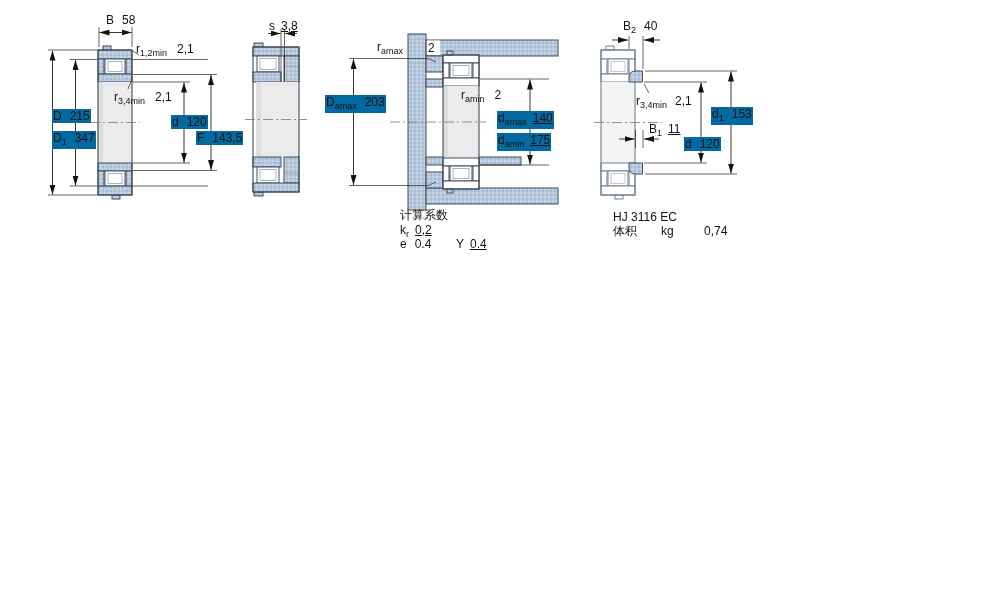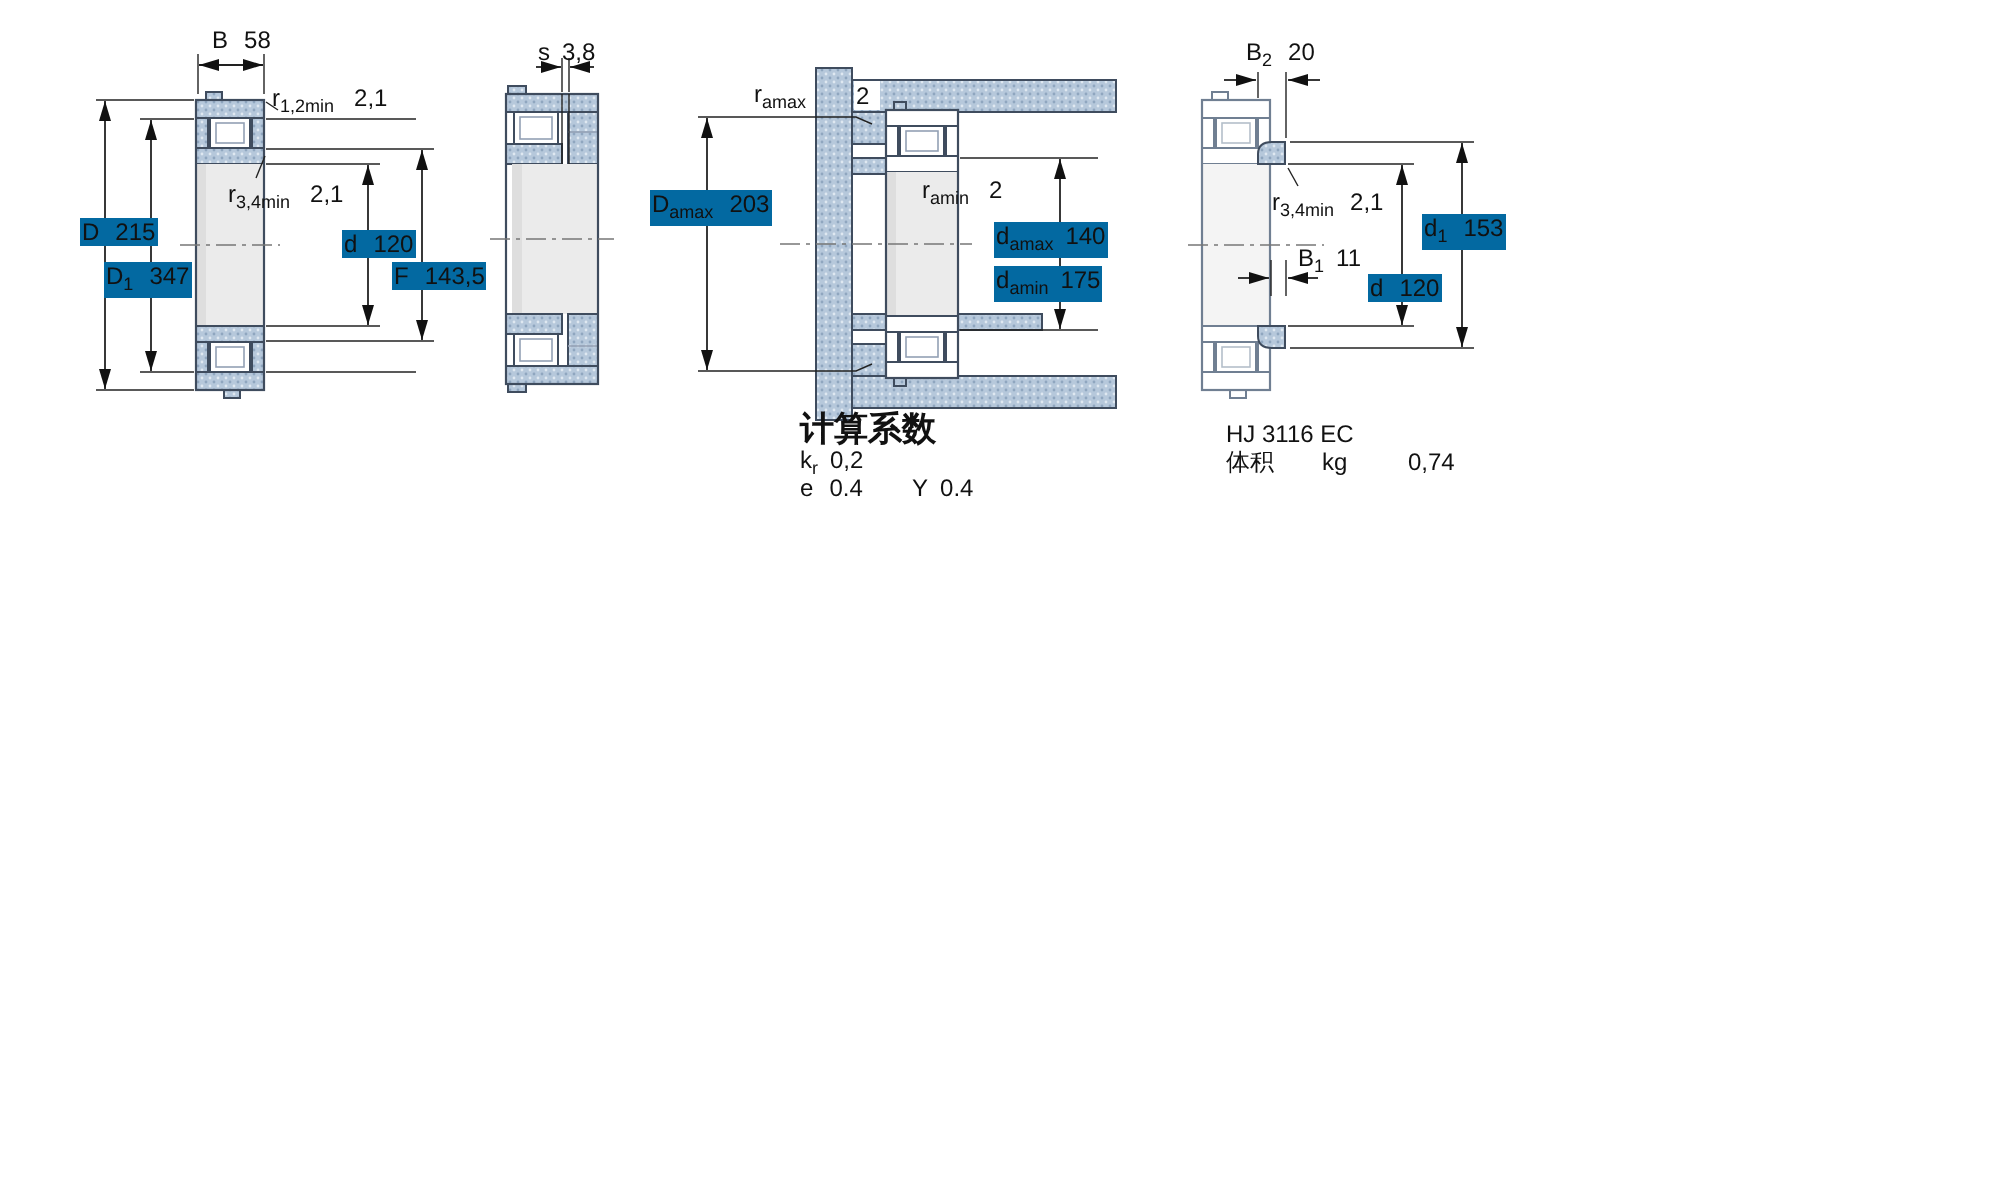--- a/index.html
+++ b/index.html
@@ -2,23 +2,23 @@
 <html><head>
 <meta charset="utf-8">
 <style>
   html,body{margin:0;padding:0;background:#fff;}
   .canvas{position:relative;width:1000px;height:600px;background:#ffffff;overflow:hidden;
           font-family:"Liberation Sans",sans-serif;}
   svg.art{position:absolute;left:0;top:0;}
   .lbl{position:absolute;font-size:12px;line-height:14px;color:#111;white-space:nowrap;}
   .lbl .sub{font-size:9px;vertical-align:-3px;}
   .val{display:inline-block;}
-  .g6{margin-left:6px;} .g8{margin-left:8px;} .g10{margin-left:10px;}
+  .g6{margin-left:6px;text-decoration:underline;} .g8{margin-left:8px;} .g10{margin-left:10px;}
   .bg{background:#0369a1;padding:0 1px;}
-  .bold{font-weight:bold;font-size:17px;}
+  .bold{font-weight:normal;font-size:12px;}
 </style>
 </head>
 <body>
 
 <div class="canvas">
 
 <svg class="art" width="1000" height="600">
   <defs>
     <pattern id="hp" width="4" height="4" patternUnits="userSpaceOnUse">
       <rect width="4" height="4" fill="#b6c8db"></rect>
@@ -194,21 +194,21 @@
 
 <div class="lbl" style="left:106px;top:13px">
   <span>B</span><span class="val g8">58</span>
 </div>
 <div class="lbl" style="left:136px;top:42px">
   <span>r</span><span class="sub">1,2min</span><span class="val g10">2,1</span>
 </div>
 <div class="lbl" style="left:114px;top:90px">
   <span>r</span><span class="sub">3,4min</span><span class="val g10">2,1</span>
 </div>
-<div class="lbl bg" style="left:40px;top:109px">
+<div class="lbl bg" style="left:52px;top:109px">
   <span>D</span><span class="val g8">215</span>
 </div>
 <div class="lbl bg" style="left:52px;top:131px">
   <span>D</span><span class="sub">1</span><span class="val g8">347</span>
 </div>
 <div class="lbl bg" style="left:171px;top:115px">
   <span>d</span><span class="val g8">120</span>
 </div>
 <div class="lbl bg" style="left:196px;top:131px">
   <span>F</span><span class="val g8">143,5</span>
@@ -243,21 +243,21 @@
   <span>k</span><span class="sub">r</span><span class="val g6">0,2</span>
 </div>
 <div class="lbl" style="left:400px;top:237px">
   <span>e</span><span class="val g8">0.4</span>
 </div>
 <div class="lbl" style="left:456px;top:237px">
   <span>Y</span><span class="val g6">0.4</span>
 </div>
 
 <div class="lbl" style="left:623px;top:19px">
-  <span>B</span><span class="sub">2</span><span class="val g8">20</span>
+  <span>B</span><span class="sub">2</span><span class="val g8">40</span>
 </div>
 <div class="lbl" style="left:636px;top:94px">
   <span>r</span><span class="sub">3,4min</span><span class="val g8">2,1</span>
 </div>
 <div class="lbl bg" style="left:711px;top:107px">
   <span>d</span><span class="sub">1</span><span class="val g8">153</span>
 </div>
 <div class="lbl" style="left:649px;top:122px">
   <span>B</span><span class="sub">1</span><span class="val g6">11</span>
 </div>

